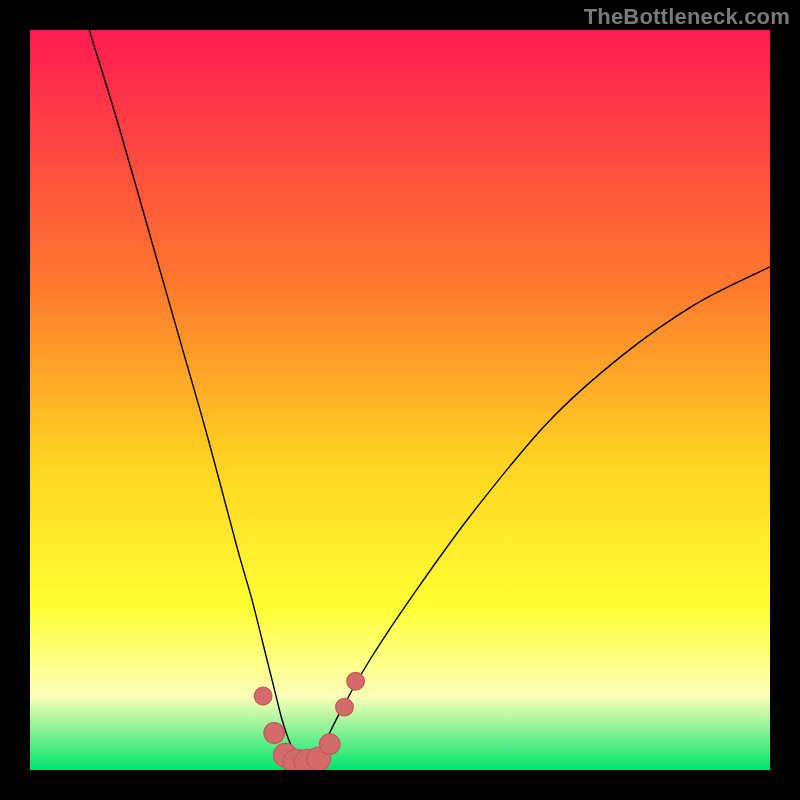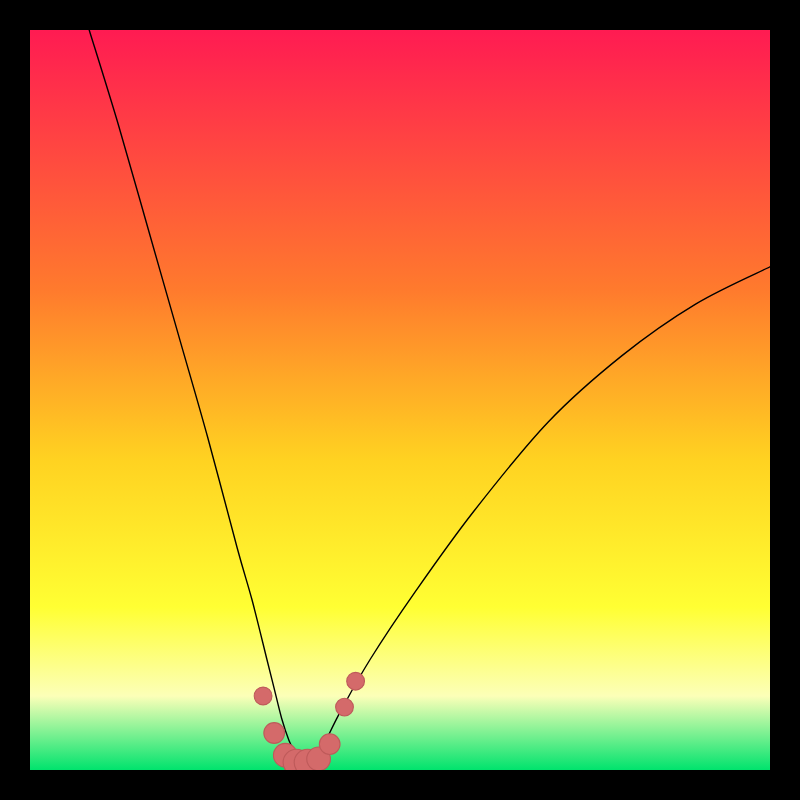--- a/index.html
+++ b/index.html
@@ -38,20 +38,21 @@
     display: block;
     width: 100%;
     height: 100%;
   }
 </style>
 </head>
 <body>
 
 <div class="frame">
 
+  <div class="watermark">TheBottleneck.com</div>
 
   <div class="plot">
     <svg viewBox="0 0 100 100" preserveAspectRatio="none">
       <defs>
         <linearGradient id="bg-grad" x1="0" y1="0" x2="0" y2="1">
           <stop offset="0%" stop-color="#ff1b52"></stop>
           <stop offset="35%" stop-color="#ff7a2d"></stop>
           <stop offset="58%" stop-color="#ffd221"></stop>
           <stop offset="78%" stop-color="#ffff33"></stop>
           <stop offset="90%" stop-color="#fcffb8"></stop>

